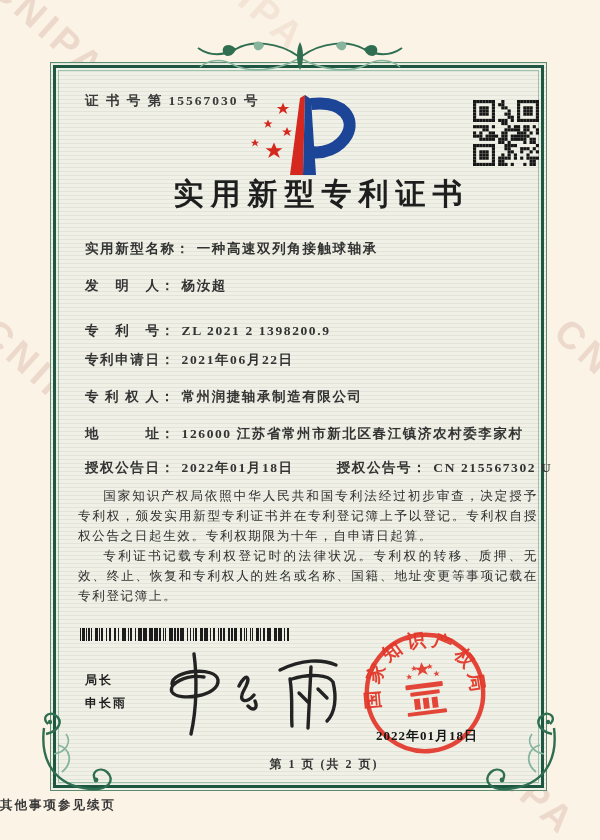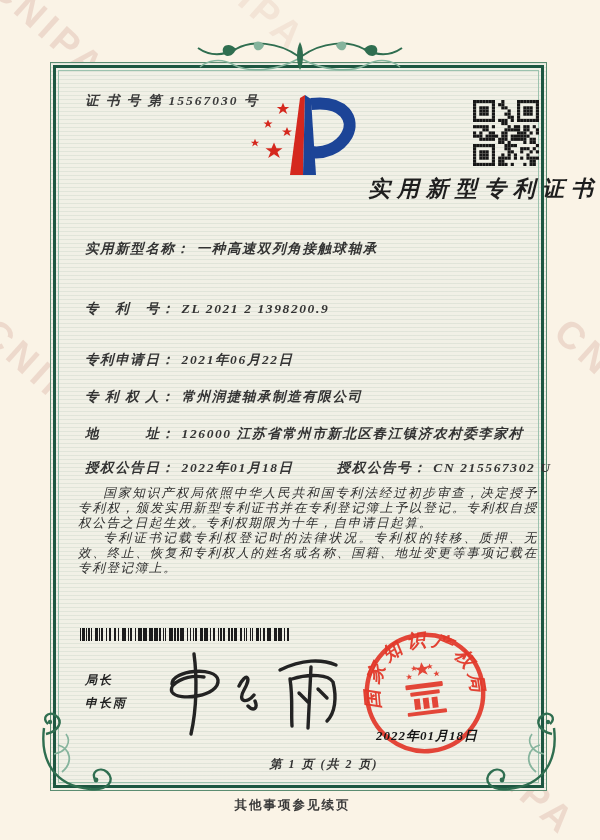--- a/index.html
+++ b/index.html
@@ -35,52 +35,52 @@
     background:#f1f0e6;
     background-image:repeating-linear-gradient(180deg,
       rgba(123,158,138,0.14) 0px, rgba(123,158,138,0.14) 1px,
       transparent 1px, transparent 4px);
     border:1px solid #5b8c71;
     z-index:2;
   }
   .frame-mid{position:absolute;inset:2px;border:3px solid #1d5741;pointer-events:none;}
   .frame-in{position:absolute;inset:7px;border:1px solid #9cc2ae;pointer-events:none;}
 
-  .content{position:absolute;inset:0;z-index:3;font-style:italic;}
+  .content{position:absolute;inset:0;z-index:3;}
 
   
   .orn-top{position:absolute;left:190px;top:36px;z-index:4;}
   .orn-bl{position:absolute;left:36px;top:694px;z-index:4;}
   .orn-br{position:absolute;left:462px;top:694px;z-index:4;transform:scaleX(-1);}
 
   
   .cert-no{
     position:absolute;left:85px;top:92px;
     font-size:13.5px;letter-spacing:2px;color:#3a3a3a;font-weight:600;
   }
   .logo{position:absolute;left:243px;top:92px;}
   .qr{position:absolute;left:473px;top:100px;width:66px;height:66px;}
   .title{
-    position:absolute;left:0;right:0;top:174px;text-align:right;
-    font-size:22px;font-weight:700;letter-spacing:7px;color:#1e1e1e;margin-left:43px;
+    position:absolute;left:0;right:0;top:174px;text-align:center;
+    font-size:30px;font-weight:700;letter-spacing:7px;color:#1e1e1e;margin-left:43px;
   }
 
   
   .frow{position:absolute;left:85px;font-size:13.5px;color:#333;
         letter-spacing:1.6px;font-weight:600;white-space:nowrap;}
   .frow .lab{display:inline-block;color:#333;}
   .frow .val{margin-left:6px;color:#333;margin-top:15px;}
   .frow .lab2{margin-left:38px;}
-  .r0{top:240px;} .r1{top:277px;} .r2{top:300px;} .r3{top:351px;text-align:center;}
+  .r0{top:240px;} .r1{top:277px;} .r2{top:322px;} .r3{top:351px;text-align:center;}
   .r4{top:388px;} .r5{top:425px;} .r6{top:459px;}
 
   
   .legal{
     position:absolute;left:78px;top:486px;width:460px;
-    font-size:12.6px;line-height:15px;letter-spacing:1.6px;
+    font-size:12.6px;line-height:20px;letter-spacing:1.6px;
     color:#2f2f2f;text-align:justify;
   }
   .legal p{margin:0;text-indent:2em;}
 
   
   .barcode{position:absolute;left:80px;top:627px;width:216px;height:13px;}
   .signer{position:absolute;left:85px;top:669px;font-size:12px;
           line-height:23px;font-weight:600;color:#222;letter-spacing:2px;}
   .sig{position:absolute;left:142px;top:646px;z-index:5;}
 
@@ -88,21 +88,21 @@
   .seal{position:absolute;left:356px;top:624px;z-index:4;
         transform:rotate(-7deg);mix-blend-mode:multiply;}
   .seal-date{
     position:absolute;left:352px;top:727px;width:150px;text-align:center;
     font-size:13px;font-weight:700;color:#151515;z-index:6;letter-spacing:1px;
   }
 
   
   .pageno{position:absolute;left:0;right:0;top:756px;text-align:center;
           font-size:12px;letter-spacing:2px;color:#333;z-index:3;font-weight:600;padding-left:48px;}
-  .cont-note{position:absolute;left:0;right:15px;top:797px;text-align:center;
+  .cont-note{position:absolute;left:0;right:15px;top:797px;
           font-size:12.5px;letter-spacing:2px;color:#3a3a3a;font-weight:600;}
 </style>
 </head>
 <body>
 
 <div class="page">
 
   <div class="wm wm1">CNIPA</div>
   <div class="wm wm2">CNIPA</div>
   <div class="wm wm3">CNIPA</div>
@@ -404,20 +404,23 @@
           <rect x="48" y="60" width="3" height="3"></rect>
           <rect x="54" y="60" width="3" height="3"></rect>
           <rect x="57" y="60" width="3" height="3"></rect>
         </svg></div>
 
     <div class="title">实用新型专利证书</div>
 
     <div class="frow r0">
       <span class="lab">实用新型名称：</span><span class="val">一种高速双列角接触球轴承</span>
     </div>
+    <div class="frow r1">
+      <span class="lab">发　明　人：</span><span class="val">杨汝超</span>
+    </div>
     <div class="frow r2">
       <span class="lab">专　利　号：</span><span class="val">ZL 2021 2 1398200.9</span>
     </div>
     <div class="frow r3">
       <span class="lab">专利申请日：</span><span class="val">2021年06月22日</span>
     </div>
     <div class="frow r4">
       <span class="lab">专 利 权 人：</span><span class="val">常州润捷轴承制造有限公司</span>
     </div>
     <div class="frow r5">

